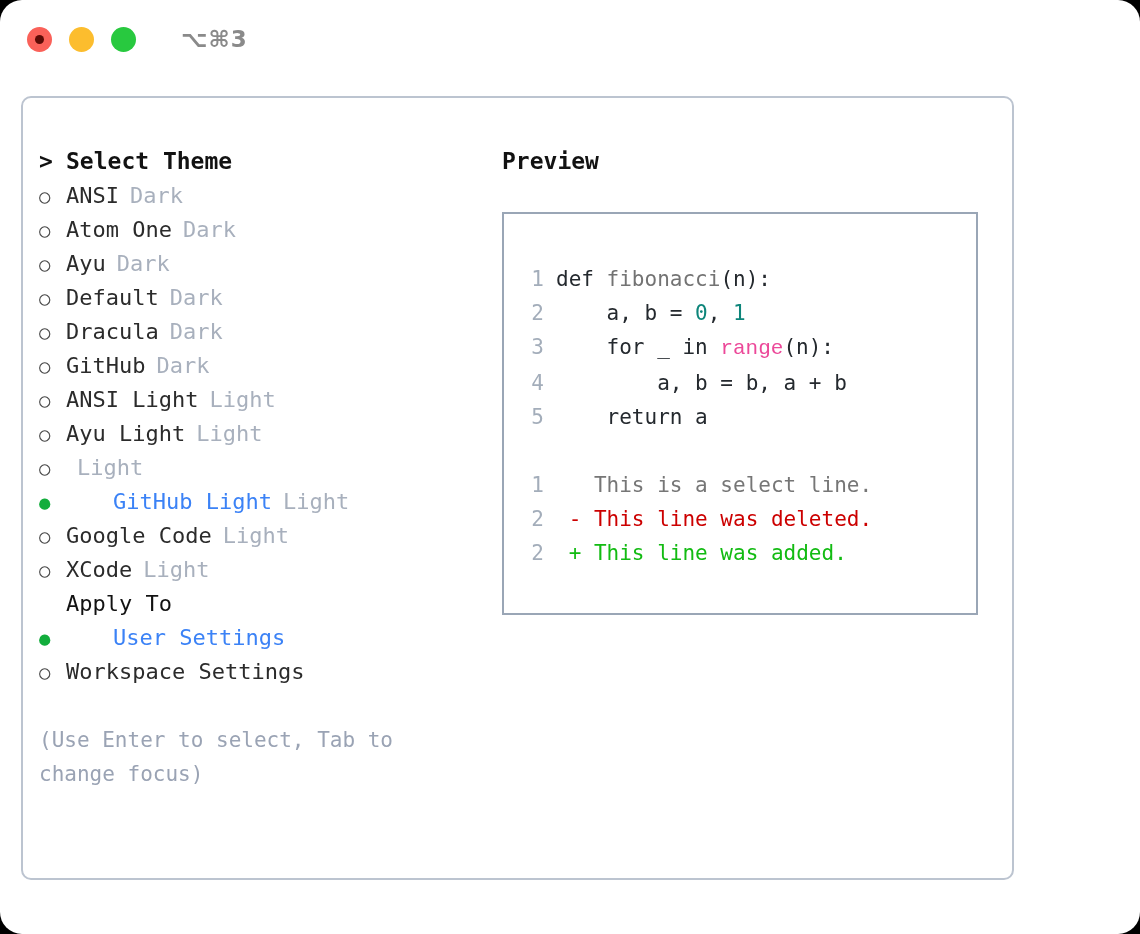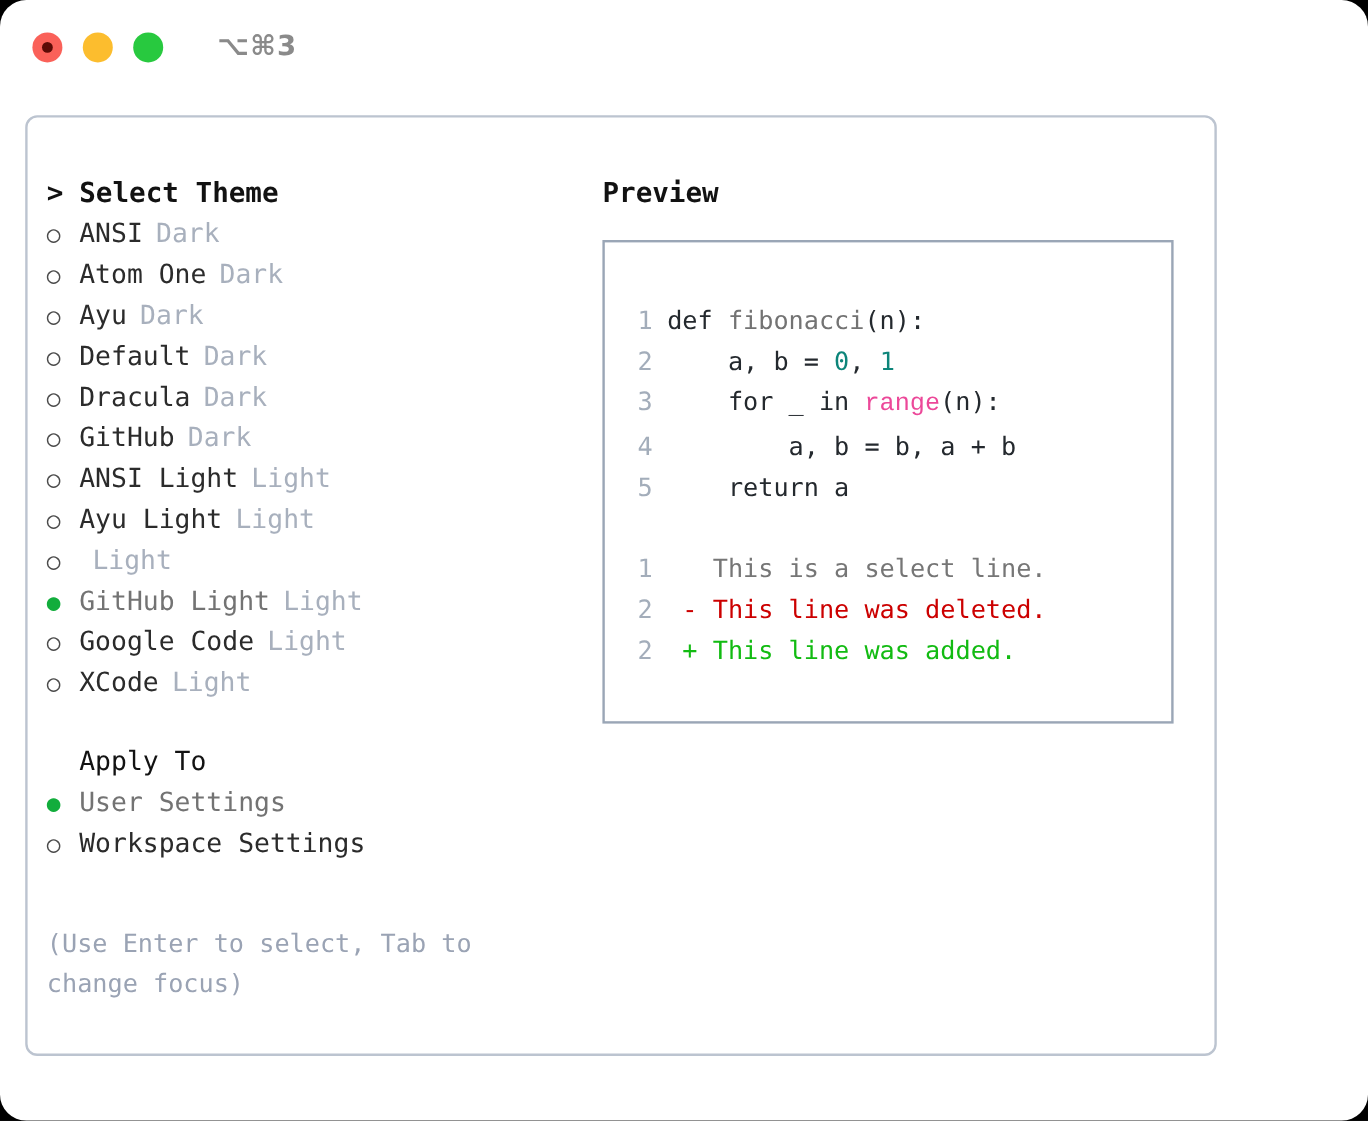--- a/index.html
+++ b/index.html
@@ -61,37 +61,37 @@
     display: flex; align-items: baseline;
     font-size: 22px; line-height: 34px; color: #2b2b2b;
     white-space: nowrap;
   }
   .bullet {
     width: 27px; flex: none;
     font-size: 19px; line-height: 34px;
     color: #4b4b4b;
   }
   .bullet.on { color: #12ad3c; }
-  .theme-row.selected .theme-name { color: #737373; }
+  .theme-row.selected .theme-name { color: #3b82f6; margin-left: 47px; }
   .theme-name { color: #2b2b2b; }
   .theme-kind { color: #a8b0bd; margin-left: 11px; }
   .group-title {
     font-size: 22px; line-height: 34px; color: #121212;
-    padding-left: 27px; margin-top: 32px;
+    padding-left: 27px; 
   }
   .hint {
-    margin-top: 48px;
+    margin-top: 34px;
     font-size: 21px; line-height: 34px;
     color: #9aa3b4; width: 400px;
   }
   
   .right-pane { position: absolute; left: 479px; top: 46px; width: 500px; }
   .preview-title {
     font-size: 23px; font-weight: 700; color: #121212;
-    line-height: 34px; margin-bottom: 22px;
+    line-height: 34px; margin-bottom: 34px;
   }
   .code-box {
     width: 476px; height: 403px;
     border: 2px solid #9aa6b6;
     background: #ffffff;
     padding: 48px 0 0 14px;
   }
   .code-line {
     display: flex; align-items: baseline;
     font-size: 21px; line-height: 34px;

